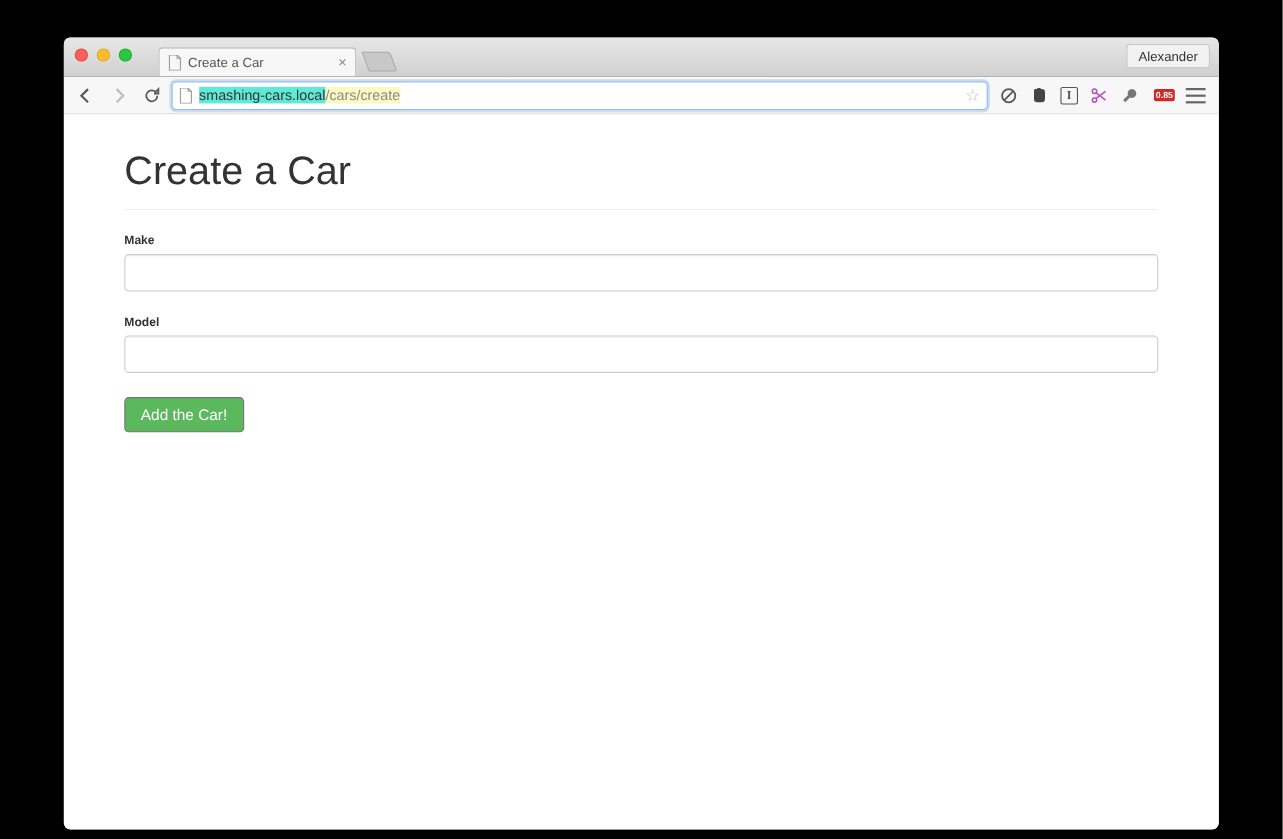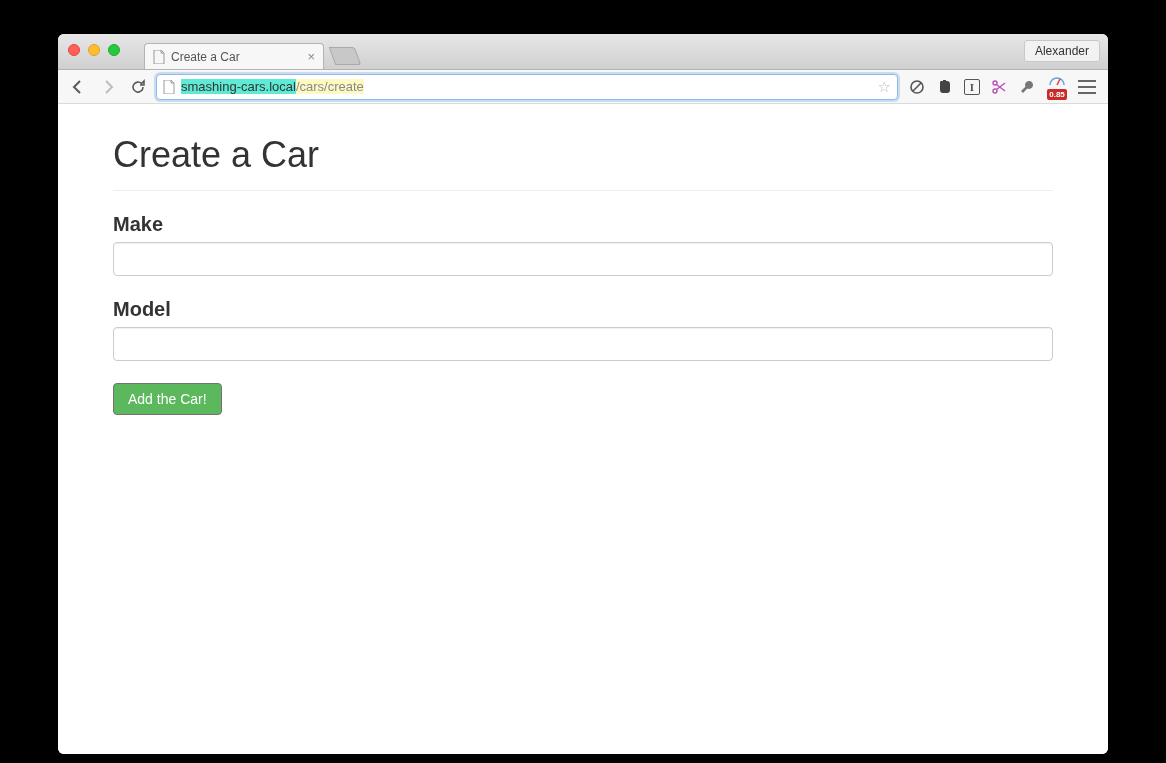--- a/index.html
+++ b/index.html
@@ -188,21 +188,21 @@
     }
     .page hr {
       border: none;
       border-top: 1px solid #eee;
       margin-bottom: 22px;
     }
     .form-group { margin-bottom: 22px; }
     .form-label {
       display: block;
       font-weight: 700;
-      font-size: 20px;
+      font-size: 11px;
       color: #333;
       margin-bottom: 6px;
     }
     .form-control {
       width: 100%;
       height: 34px;
       border: 1px solid #ccc;
       border-radius: 4px;
       padding: 6px 12px;
       font-size: 14px;
@@ -292,21 +292,21 @@
             <circle cx="4" cy="12" r="2" fill="none" stroke="#b94fb9" stroke-width="1.4"></circle>
             <circle cx="4" cy="4" r="2" fill="none" stroke="#b94fb9" stroke-width="1.4"></circle>
             <path d="M5.5 5.5L14 12M5.5 10.5L14 4" stroke="#b94fb9" stroke-width="1.4"></path>
           </svg>
       </div>
       <div class="ext">
         <svg width="16" height="16" viewBox="0 0 16 16">
             <path d="M10 2a4 4 0 0 0-3.6 5.7L2 12l2 2 4.3-4.4A4 4 0 1 0 10 2z" fill="#777"></path>
           </svg>
       </div>
-      <div class="ext" style="flex-direction:column;width:22px;height:auto;gap:3px;">
+      <div class="ext" style="flex-direction:row;width:22px;height:auto;gap:3px;">
         <svg width="18" height="12" viewBox="0 0 18 12">
             <path d="M2 11a7 7 0 0 1 14 0" fill="none" stroke="#6aa3e0" stroke-width="1.6"></path>
             <path d="M9 11L12 5" stroke="#d44" stroke-width="1.6"></path>
           </svg>
         <span class="badge">0.85</span>
       </div>
       <div class="ext">
         <div class="hamburger">
             <div></div>
             <div></div>

